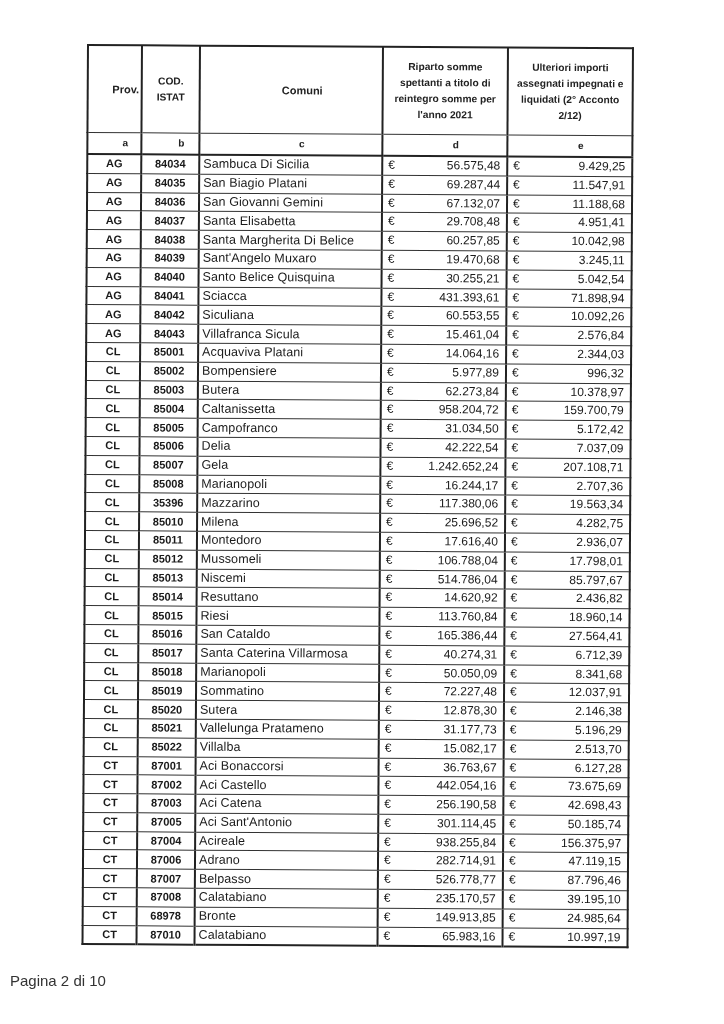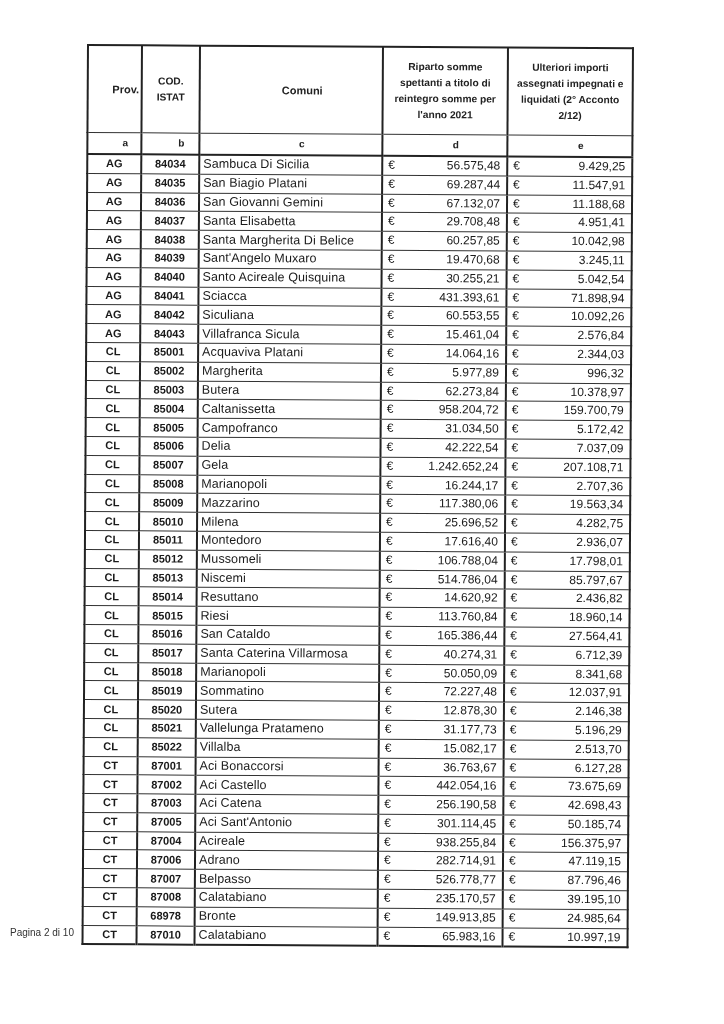--- a/index.html
+++ b/index.html
@@ -25,21 +25,21 @@
   #doc-table thead tr.hdr th { height: 86px; font-size: 11px; }
   #doc-table thead tr.hdr th.wrap { white-space: normal; font-size: 10.2px; line-height: 16px; padding: 0 2px; }
   #doc-table thead tr.letters th { height: 20px; font-size: 10px; border-bottom: 2px solid #222; }
   #doc-table th.thick-r, #doc-table td.thick-r { border-right: 2px solid #222; }
   #doc-table tbody td { height: 17.8px; font-size: 12px; line-height: 17px; }
   td.prov, td.cod { text-align: center; font-weight: bold; font-size: 11px !important; }
   td.com { padding-left: 3px !important; font-size: 12.5px !important; letter-spacing: 0.1px; }
   td.money { position: relative; }
   td.money .cur { position: absolute; left: 5px; top: 0; }
   td.money .amt { position: absolute; right: 6px; top: 0; }
-  #page-footer { position: absolute; left: 10px; top: 927px; font-size: 10px; color: #333;
+  #page-footer { position: absolute; left: 10px; top: 972px; font-size: 15px; color: #333;
                  font-family: "Liberation Sans", sans-serif; }
 </style>
 </head>
 <body>
 
 <table id="doc-table">
   <colgroup>
     <col class="c-prov">
       <col class="c-cod">
       <col class="c-com">
@@ -137,21 +137,21 @@
           <span class="amt">19.470,68</span>
         </td>
         <td class="money">
           <span class="cur">€</span>
           <span class="amt">3.245,11</span>
         </td>
       </tr>
       <tr>
         <td class="prov thick-r">AG</td>
         <td class="cod thick-r">84040</td>
-        <td class="com thick-r">Santo Acireale Quisquina</td>
+        <td class="com thick-r">Santo Belice Quisquina</td>
         <td class="money thick-r">
           <span class="cur">€</span>
           <span class="amt">30.255,21</span>
         </td>
         <td class="money">
           <span class="cur">€</span>
           <span class="amt">5.042,54</span>
         </td>
       </tr>
       <tr>
@@ -202,21 +202,21 @@
           <span class="amt">14.064,16</span>
         </td>
         <td class="money">
           <span class="cur">€</span>
           <span class="amt">2.344,03</span>
         </td>
       </tr>
       <tr>
         <td class="prov thick-r">CL</td>
         <td class="cod thick-r">85002</td>
-        <td class="com thick-r">Margherita</td>
+        <td class="com thick-r">Bompensiere</td>
         <td class="money thick-r">
           <span class="cur">€</span>
           <span class="amt">5.977,89</span>
         </td>
         <td class="money">
           <span class="cur">€</span>
           <span class="amt">996,32</span>
         </td>
       </tr>
       <tr>
@@ -292,21 +292,21 @@
           <span class="cur">€</span>
           <span class="amt">16.244,17</span>
         </td>
         <td class="money">
           <span class="cur">€</span>
           <span class="amt">2.707,36</span>
         </td>
       </tr>
       <tr>
         <td class="prov thick-r">CL</td>
-        <td class="cod thick-r">85009</td>
+        <td class="cod thick-r">35396</td>
         <td class="com thick-r">Mazzarino</td>
         <td class="money thick-r">
           <span class="cur">€</span>
           <span class="amt">117.380,06</span>
         </td>
         <td class="money">
           <span class="cur">€</span>
           <span class="amt">19.563,34</span>
         </td>
       </tr>

